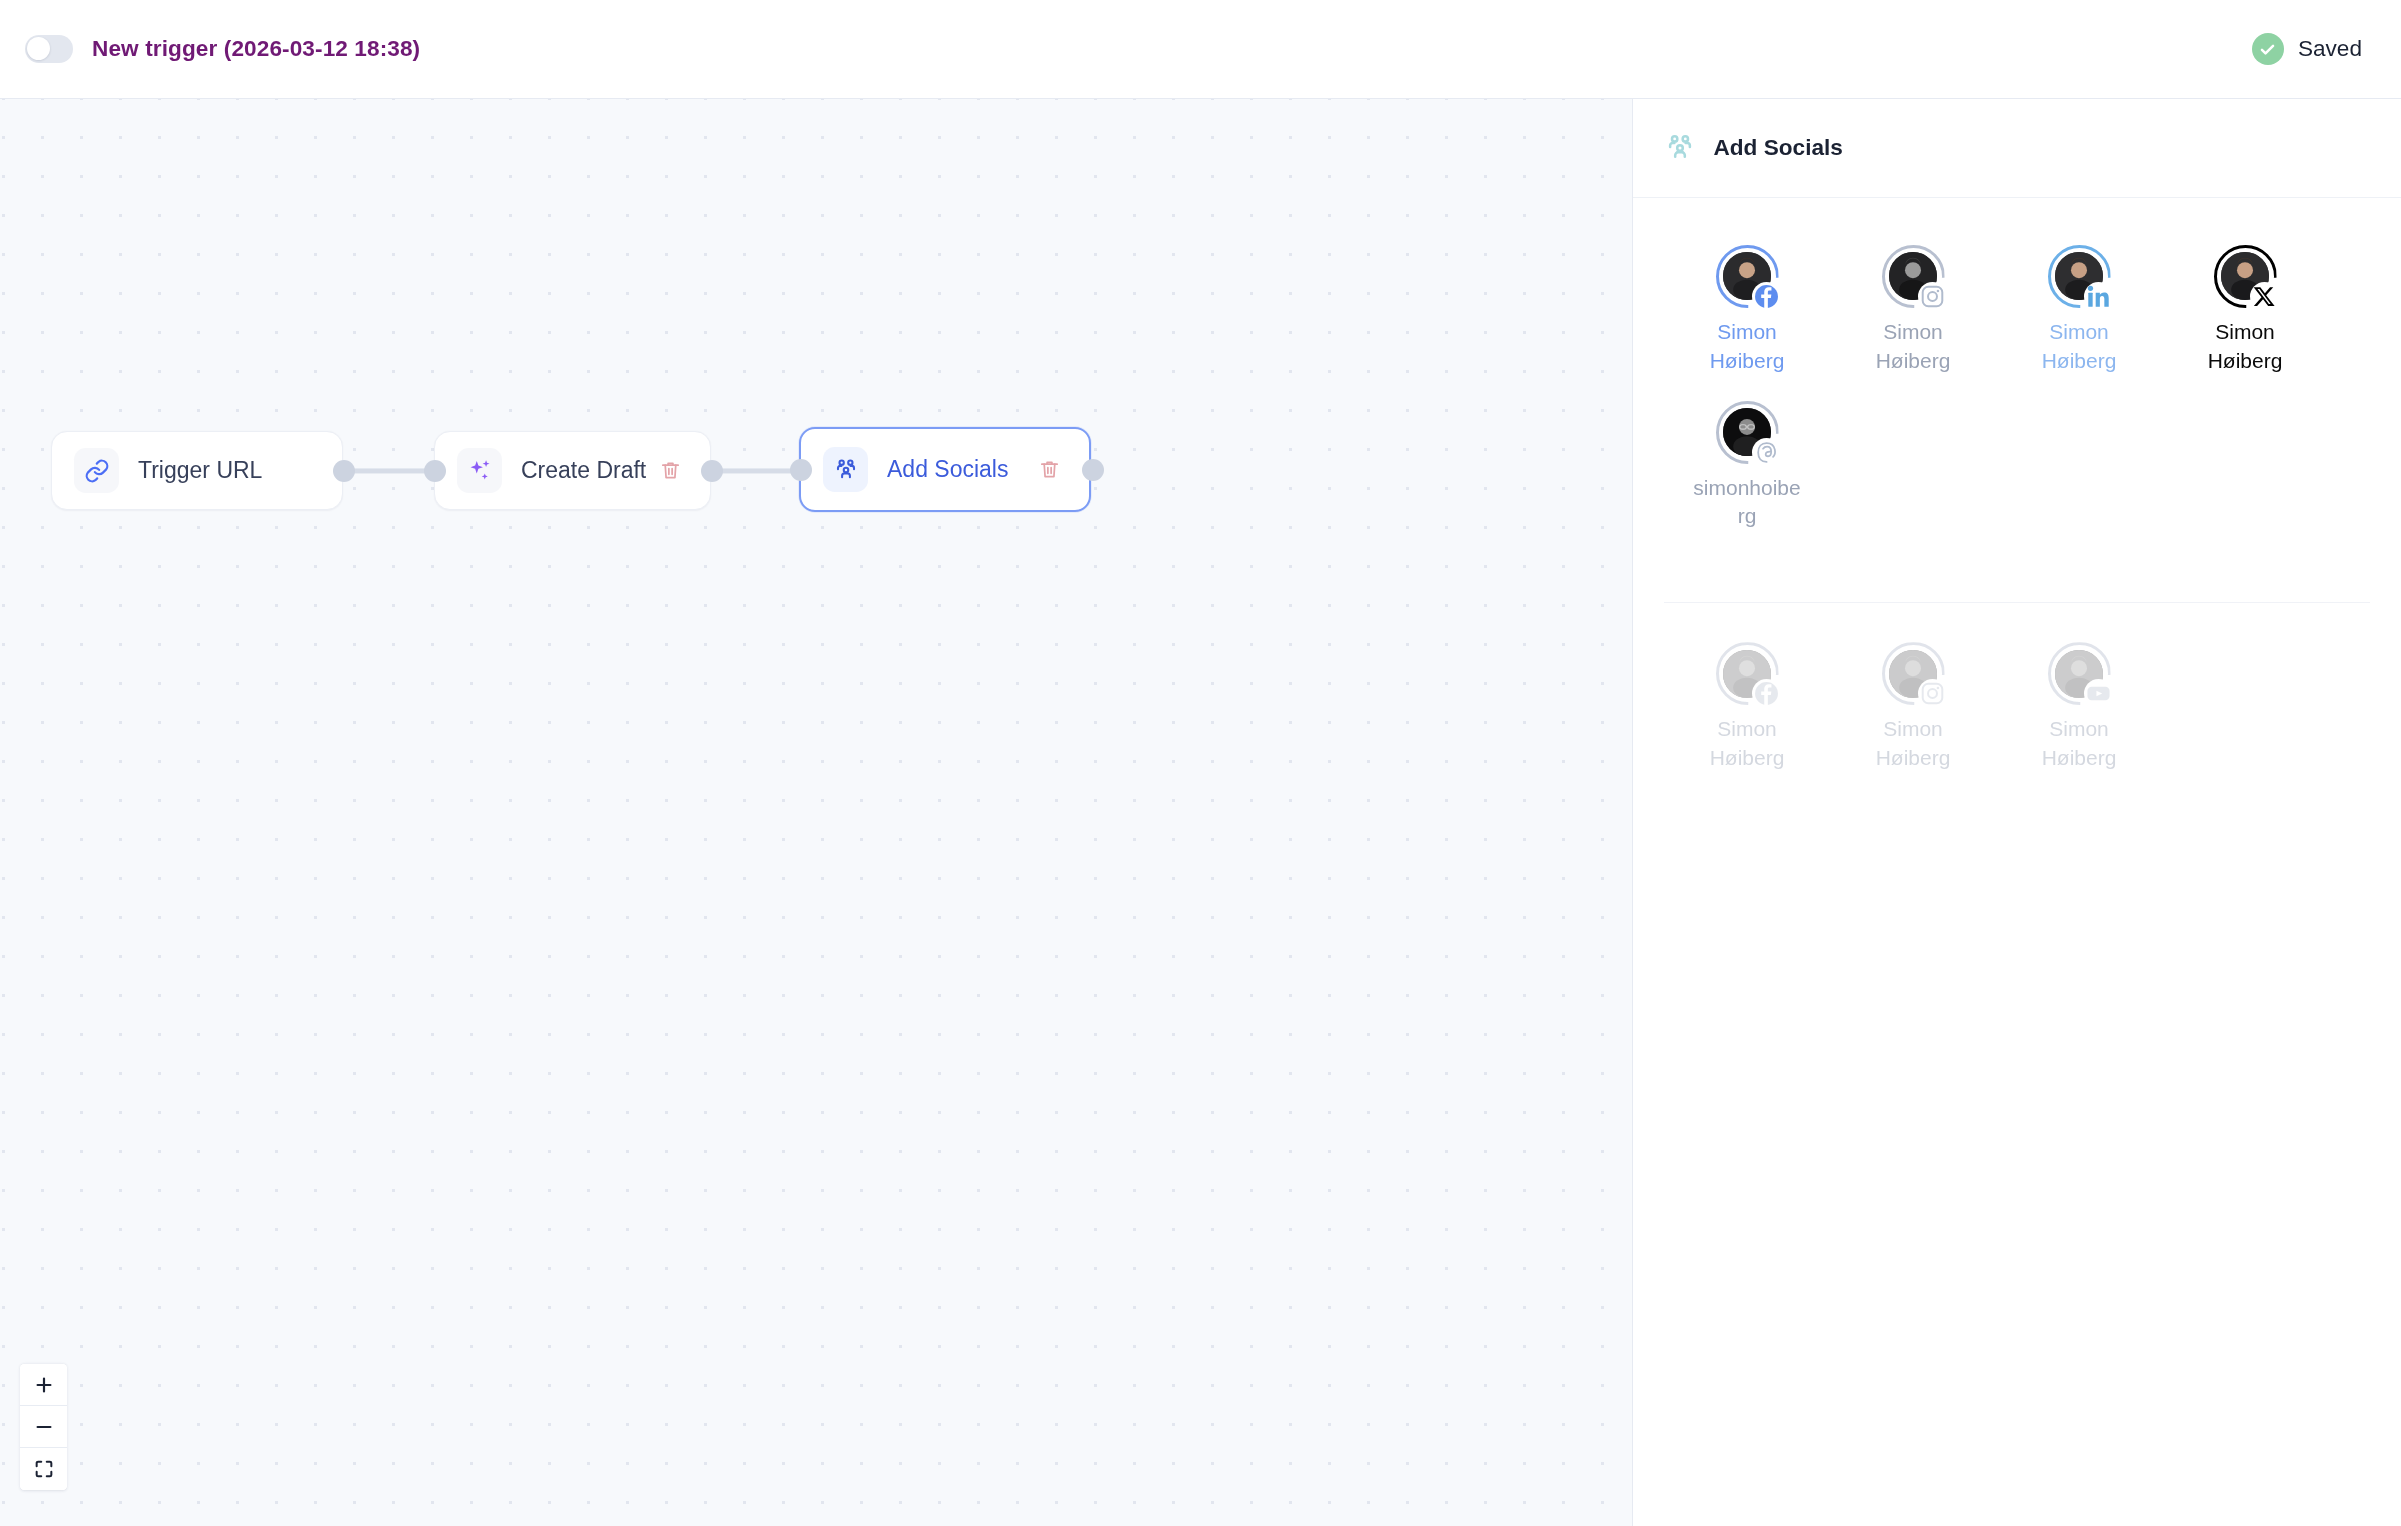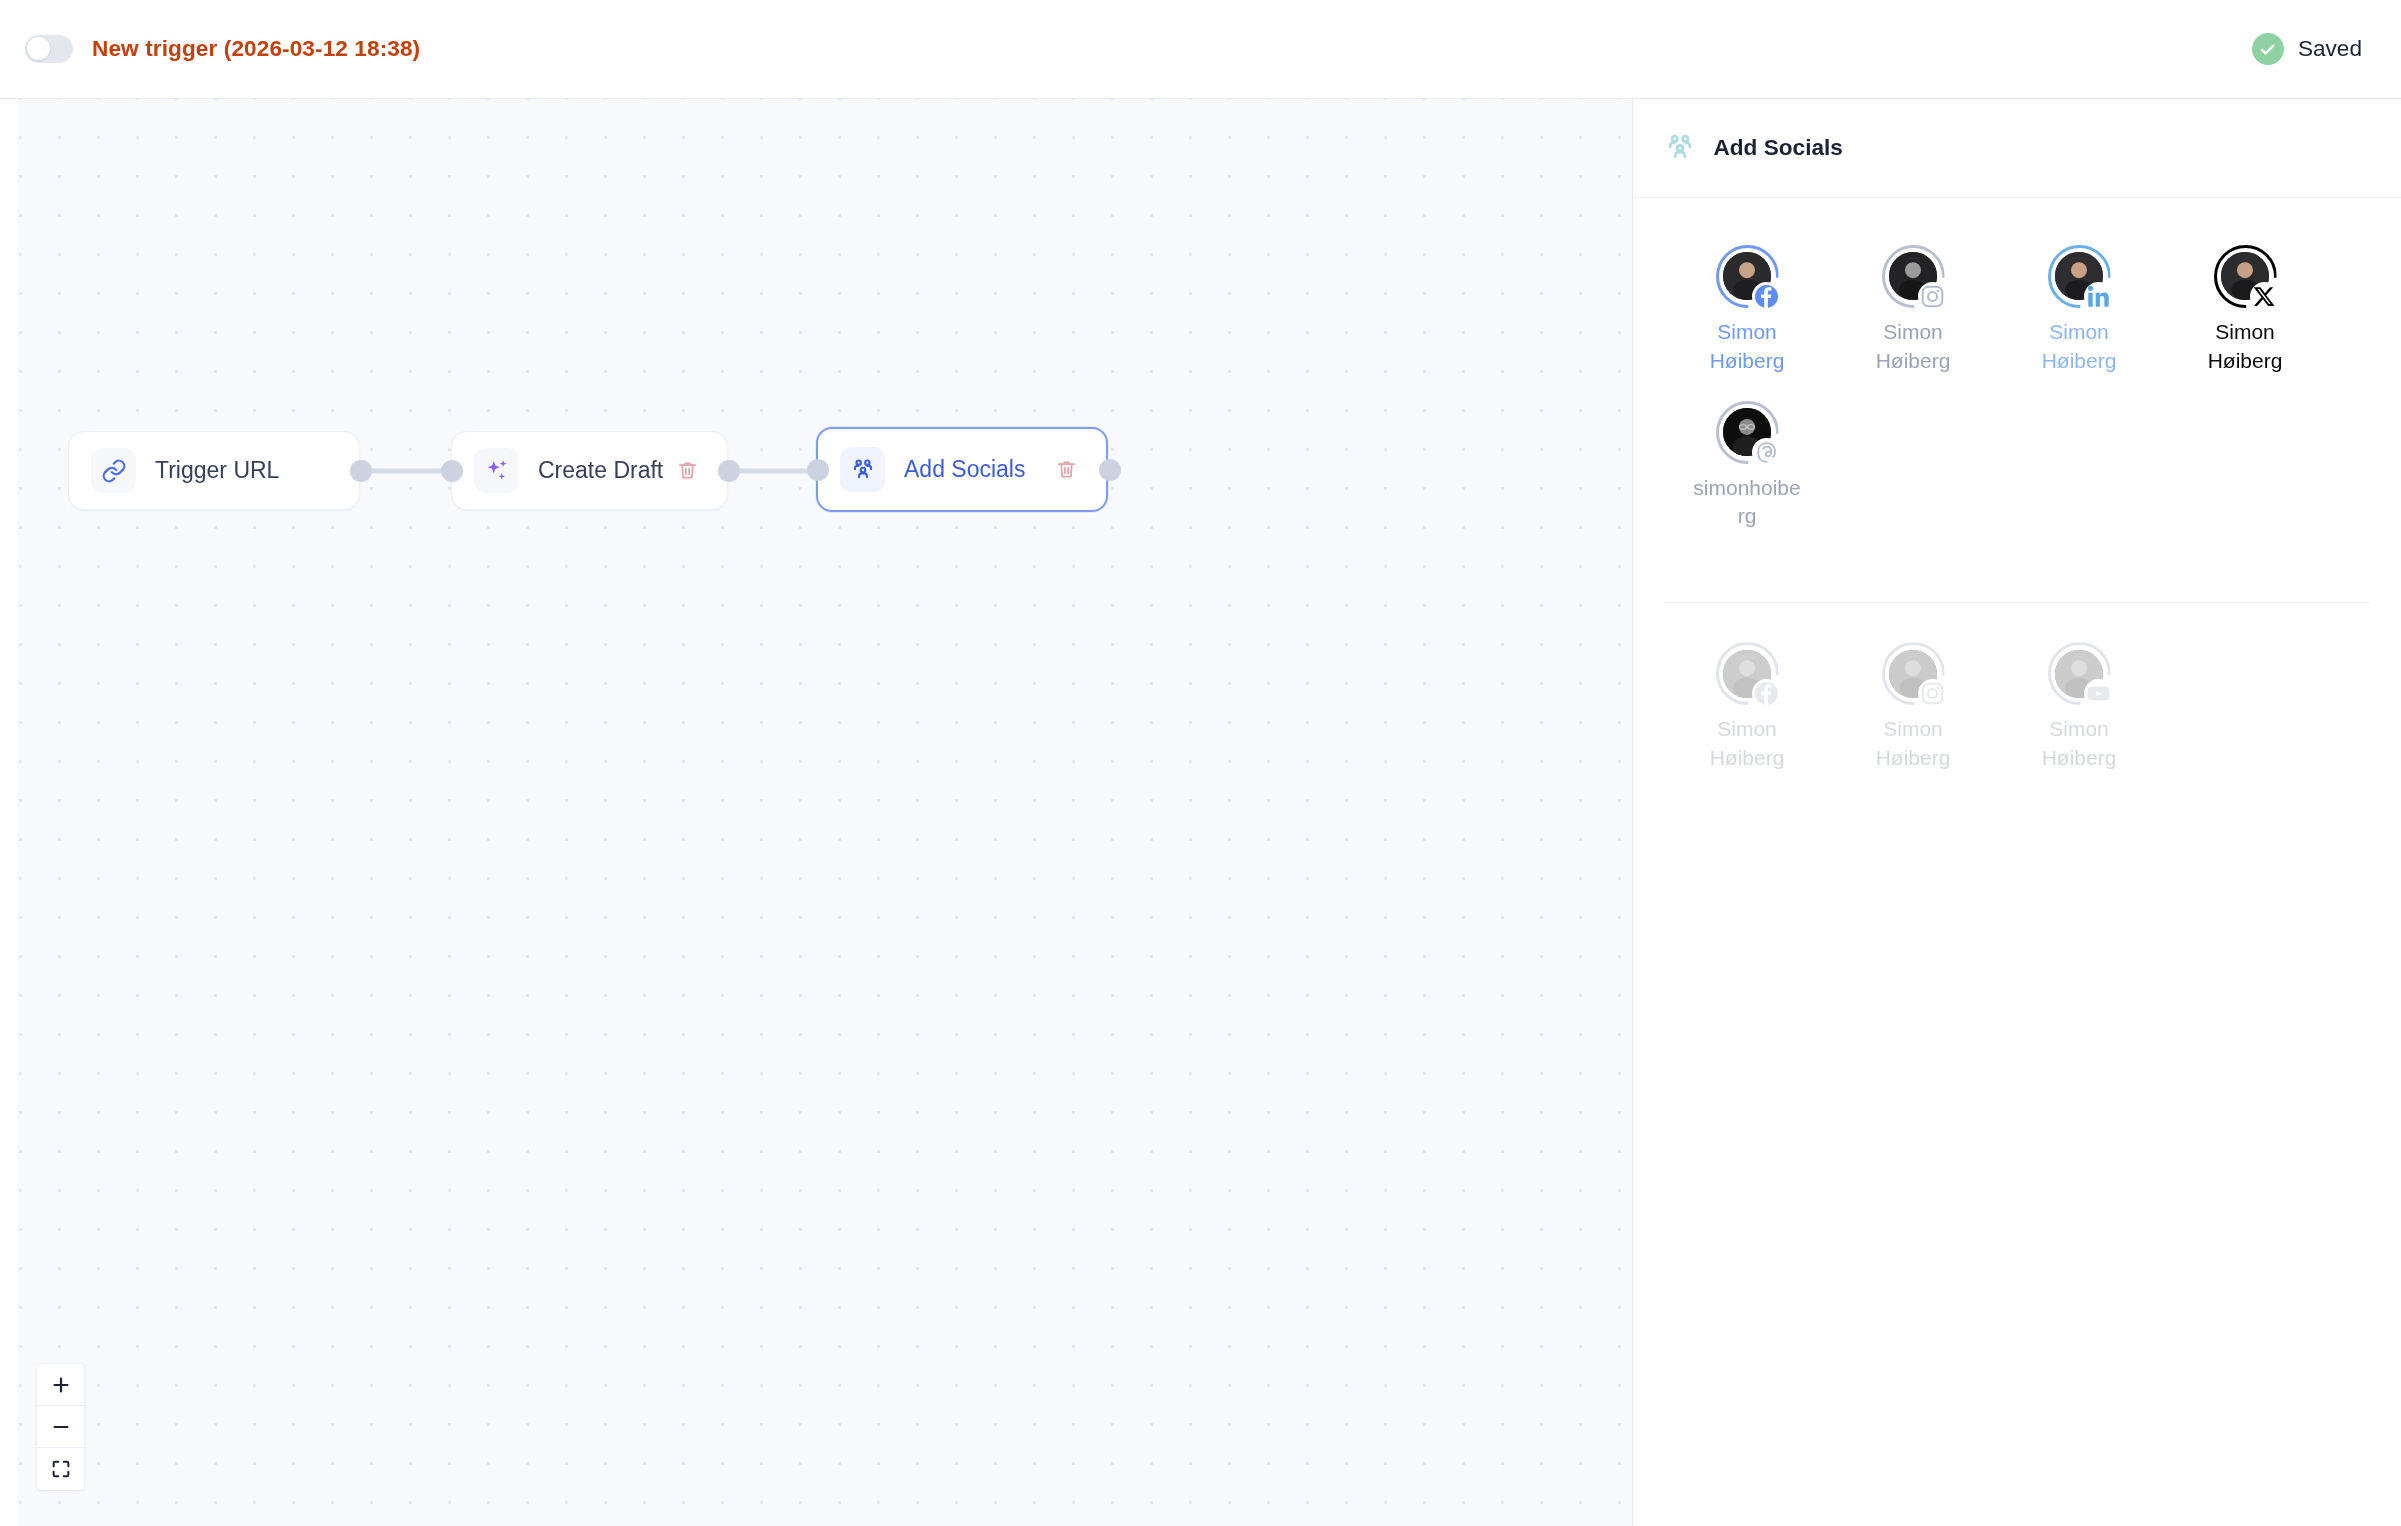--- a/index.html
+++ b/index.html
@@ -44,21 +44,21 @@
     width: 23px; height: 23px;
     border-radius: 50%;
     background: #ffffff;
     box-shadow: 0 0.7px 2.2px rgba(20,30,60,.16);
   }
 
   .trigger-title {
     font-size: 22.6px;
     font-weight: 700;
     letter-spacing: 0.1px;
-    color: #c2410c;
+    color: #701a75;
     white-space: nowrap;
   }
 
   .saved-wrap { display: flex; align-items: center; gap: 14px; }
   .saved-check {
     width: 32px; height: 32px;
     border-radius: 50%;
     background: #8ed2a3;
     display: flex; align-items: center; justify-content: center;
     flex: none;
@@ -66,21 +66,21 @@
   .saved-check svg { width: 19px; height: 19px; display: block; }
   .saved-label {
     font-size: 22.6px;
     color: #1b2233;
     white-space: nowrap;
   }
 
   
   .canvas {
     position: absolute;
-    top: 99px; left: 17px;
+    top: 99px; left: 0;
     width: 1632px;
     height: 1427px;
     background-color: #f7f9fc;
     background-image: radial-gradient(circle, #e2e6ef 1.8px, transparent 1.9px);
     background-size: 39px 39px;
     background-position: 23px 19px;
     overflow: hidden;
   }
 
   

